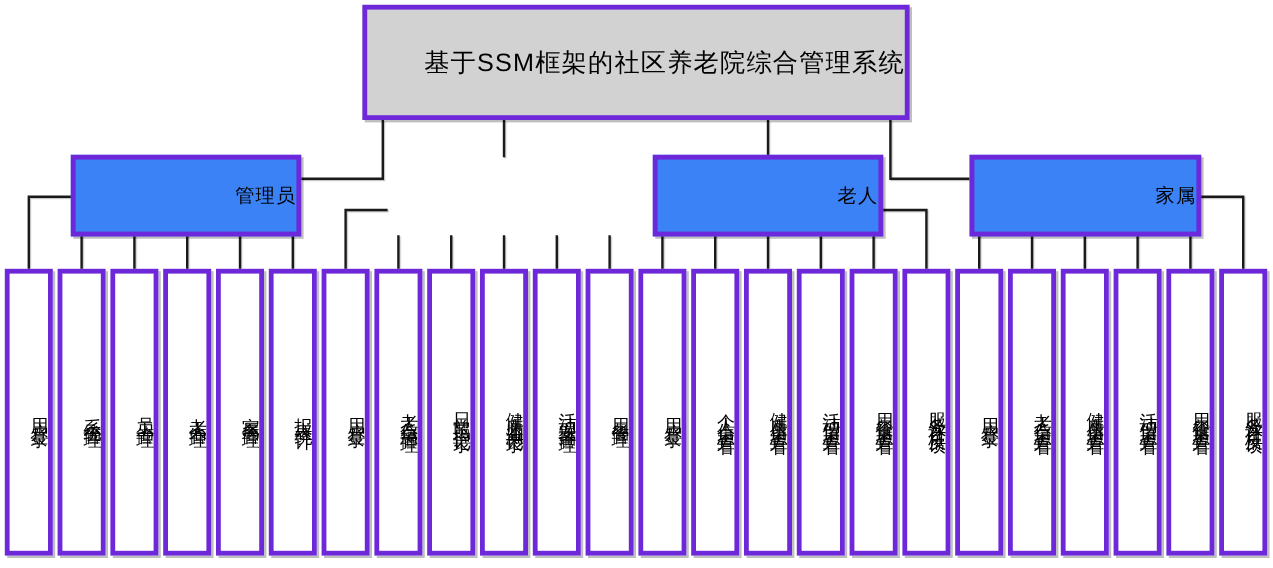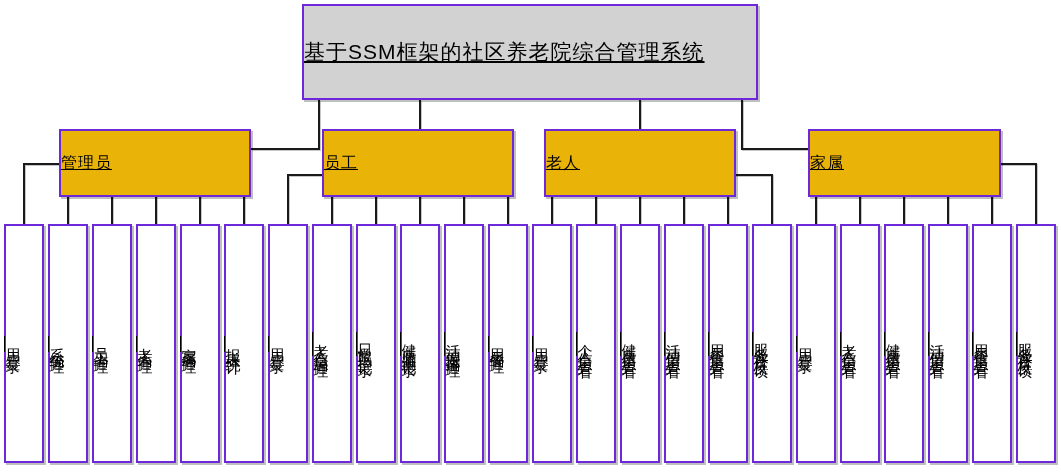--- a/index.html
+++ b/index.html
@@ -22,42 +22,41 @@
     filter: drop-shadow(1px 1px 0px rgba(0,0,0,0.22));
   }
   .wires path {
     stroke: #1a1a1a;
     stroke-width: 2;
     fill: none;
   }
   .node {
     position: absolute;
     box-sizing: border-box;
-    border: 2px solid #6d28d9;
+    border: 4px solid #6d28d9;
     display: flex;
     align-items: center;
-    justify-content: flex-start;
+    justify-content: flex-end;
     box-shadow: 2px 2px 0 rgba(0,0,0,0.25);
     color: #000000;
-    text-decoration: underline;
   }
   .root {
     left: 302px;
     top: 4px;
     width: 456px;
     height: 96px;
     background: #d2d2d2;
     font-size: 21px;
     letter-spacing: 1px;
     white-space: nowrap;
   }
   .group {
     top: 129px;
     height: 68px;
-    background: #eab308;
+    background: #3b82f6;
     font-size: 16px;
     letter-spacing: 1px;
   }
   .leaf {
     top: 224px;
     width: 40px;
     height: 239px;
     background: #ffffff;
   }
   .vtext {
@@ -110,23 +109,20 @@
     <path d="M1000 164 H1036 V225"></path>
   </svg>
 
   <div class="node root">
     <span>基于SSM框架的社区养老院综合管理系统</span>
   </div>
 
   <div class="node group" style="left:59px; width:192px;">
     <span>管理员</span>
   </div>
-  <div class="node group" style="left:322px; width:192px;">
-    <span>员工</span>
-  </div>
   <div class="node group" style="left:808px; width:193px;">
     <span>家属</span>
   </div>
   <div class="node group" style="left:544px; width:192px;">
     <span>老人</span>
   </div>
 
   <div class="node leaf" style="left:4px;">
       <span class="vtext">用户登录</span>
     </div>

